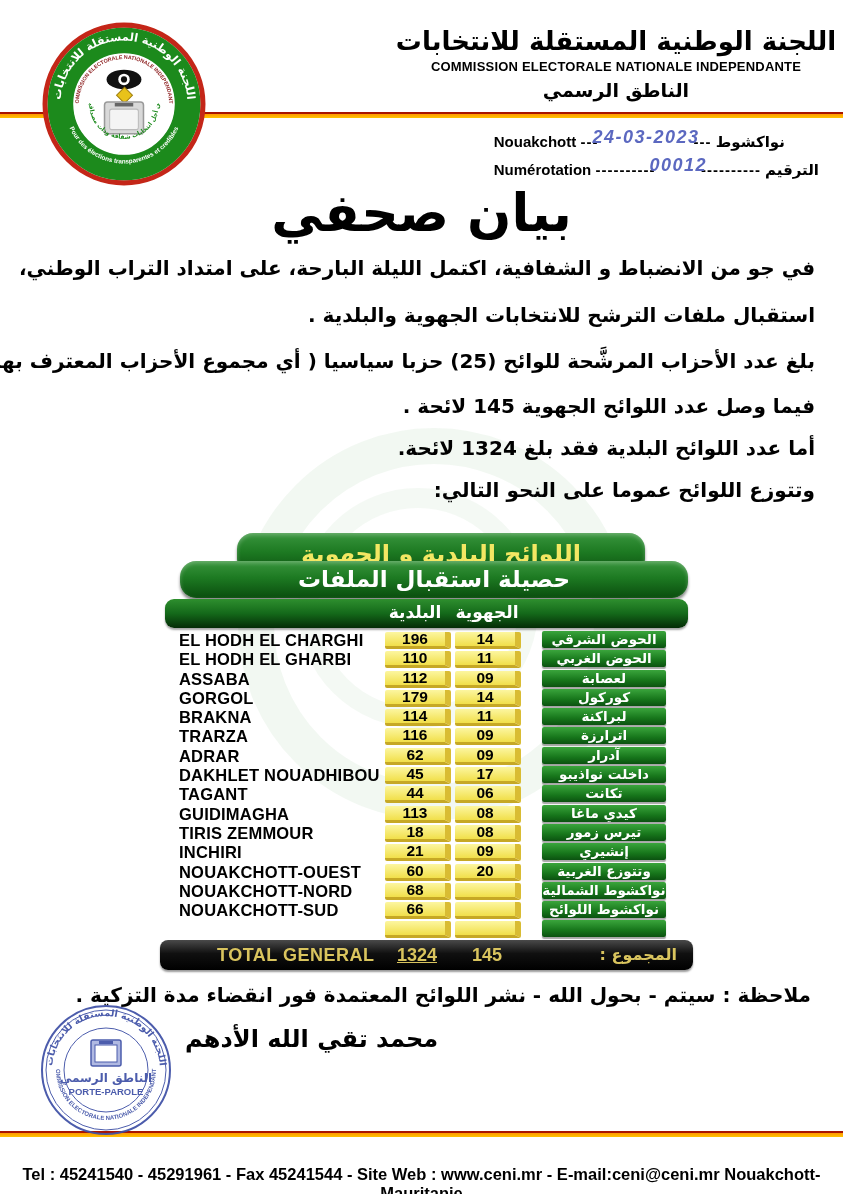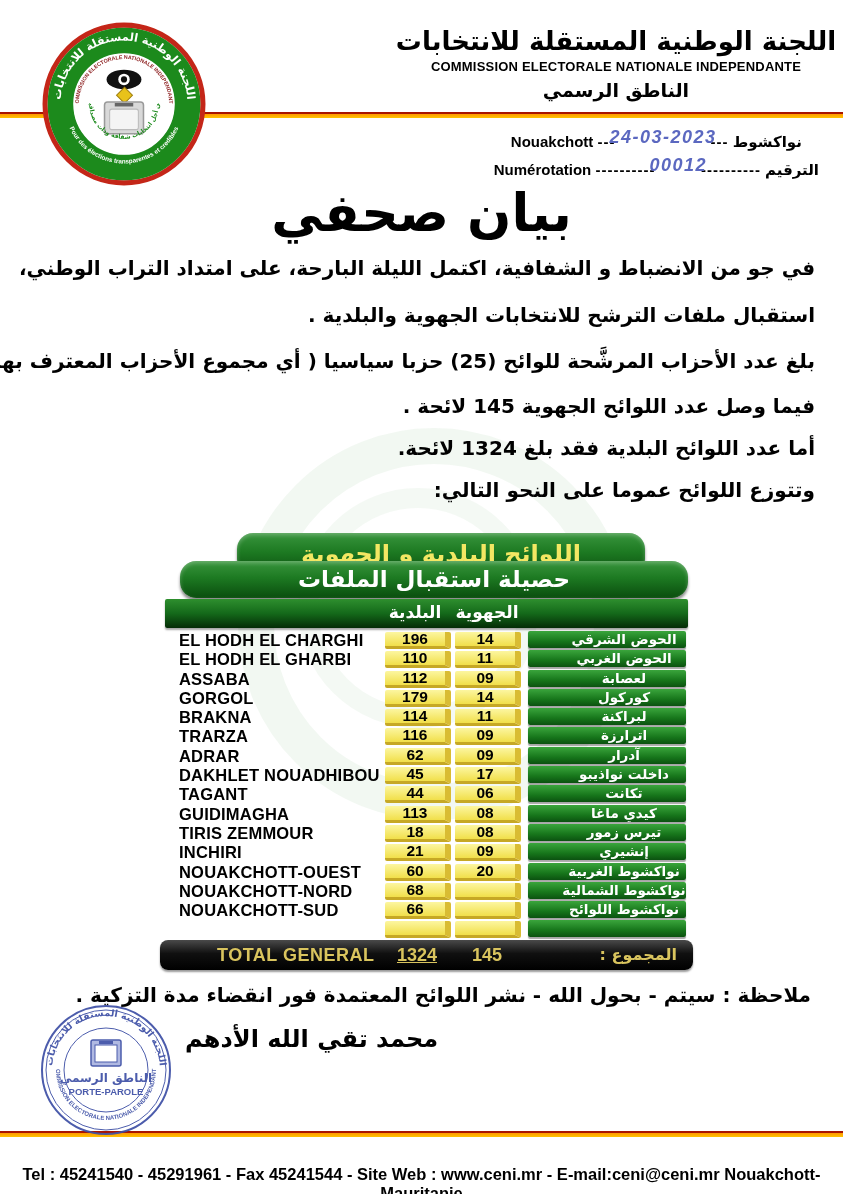--- a/index.html
+++ b/index.html
@@ -13,59 +13,59 @@
   
   .logo{position:absolute;left:42px;top:22px;z-index:2;}
   
   .org{position:absolute;top:26px;right:4px;width:446px;text-align:center;z-index:2;}
   .org-ar{font-size:26px;font-weight:bold;letter-spacing:0;}
   .org-fr{font-family:"Liberation Sans",sans-serif;font-size:13px;font-weight:bold;margin-top:3px;letter-spacing:.2px;}
   .org-sp{font-size:19px;font-weight:bold;margin-top:5px;}
   
   .meta{position:absolute;top:131px;right:22px;z-index:2;font-family:"Liberation Sans",sans-serif;
         font-weight:bold;font-size:15px;}
-  .meta-row{display:flex;justify-content:center;align-items:center;margin-bottom:7px;}
+  .meta-row{display:flex;justify-content:flex-start;align-items:center;margin-bottom:7px;}
   .meta-row .ar{font-family:"DejaVu Sans",sans-serif;font-size:15px;margin-right:2px;}
   .dashes{letter-spacing:1px;}
   .ink{color:#5b68c0;font-style:italic;font-size:18px;letter-spacing:1.5px;position:relative;top:-4px;margin:0 -6px;}
   
   .title{position:absolute;top:183px;left:0;width:100%;text-align:center;font-size:52px;font-weight:bold;z-index:2;}
   
   .para{position:absolute;right:28px;left:20px;direction:rtl;text-align:right;font-size:20px;
         font-weight:bold;white-space:nowrap;z-index:2;}
   
   .wm{position:absolute;left:238px;top:428px;width:320px;height:320px;border-radius:50%;
       border:36px solid rgba(70,150,70,.07);z-index:0;}
   .wm2{position:absolute;left:298px;top:488px;width:200px;height:200px;border-radius:50%;
       border:20px solid rgba(70,150,70,.06);z-index:0;}
   
   .banner{position:absolute;border-radius:16px;text-align:center;font-weight:bold;z-index:2;
           background:linear-gradient(180deg,#39953d 0%,#1d7a22 45%,#0a4d0e 100%);
           box-shadow:0 3px 3px rgba(0,0,0,.45), inset 0 2px 4px rgba(255,255,255,.28);}
   .banner1{left:237px;top:513px;width:408px;height:42px;color:#f3e763;font-size:24px;line-height:42px;margin-top:20px;}
   .banner2{left:180px;top:561px;width:508px;height:37px;color:#ffffff;font-size:23px;line-height:37px;}
-  .colhdr{position:absolute;left:165px;top:599px;width:523px;height:29px;border-radius:2px;z-index:2;
+  .colhdr{position:absolute;left:165px;top:599px;width:523px;height:29px;border-radius:9px;z-index:2;
           background:linear-gradient(180deg,#2e8f2e 0%,#14691a 50%,#042c06 100%);
           box-shadow:0 2px 2px rgba(0,0,0,.35);}
   .colhdr span{position:absolute;top:3px;width:90px;text-align:center;color:#fff;font-weight:bold;font-size:17px;}
   .ch-mun{left:205px;} .ch-reg{left:277px;}
   
   .rows{position:absolute;left:165px;top:631px;width:523px;z-index:2;}
   .trow{position:relative;height:19.3px;}
   .rname{position:absolute;left:14px;top:0;font-family:"Liberation Sans",sans-serif;font-weight:bold;
          font-size:16.5px;letter-spacing:.2px;white-space:nowrap;}
   .ybox{position:absolute;top:1px;height:14px;width:60px;border-radius:2px;text-align:center;
         background:linear-gradient(180deg,#fcf6a0,#f1df4a);
         border-right:6px solid #d9bc33;border-bottom:3px solid #c6a825;
         font-family:"Liberation Sans",sans-serif;font-weight:bold;font-size:15.5px;line-height:14px;}
   .ybox.mun{left:220px;} .ybox.reg{left:290px;}
-  .gbox{position:absolute;left:363px;top:0;width:124px;height:17px;border-radius:2px;color:#fff;
+  .gbox{position:absolute;left:377px;top:0;width:124px;height:17px;border-radius:2px;color:#fff;
         background:linear-gradient(180deg,#3aa53c,#17761b 60%,#0b5210);
         box-shadow:0 1.5px 1px rgba(0,0,0,.35);direction:rtl;
-        font-size:13.5px;font-weight:bold;text-align:center;line-height:17px;padding-left:34px;}
+        font-size:13.5px;font-weight:bold;text-align:center;line-height:17px;}
   
   .total{position:absolute;left:160px;top:940px;width:533px;height:30px;border-radius:8px;z-index:2;
          background:linear-gradient(180deg,#4a4a4a 0%,#101010 45%,#000 100%);
          box-shadow:0 2px 2px rgba(0,0,0,.4);color:#d9c45e;font-weight:bold;}
   .total span{position:absolute;top:5px;}
   .t-lab{left:24px;font-family:"Liberation Sans",sans-serif;font-size:18px;letter-spacing:.5px;margin-left:33px;}
   .t-mun{left:223px;width:68px;text-align:center;font-family:"Liberation Sans",sans-serif;font-size:18px;text-decoration:underline;}
   .t-reg{left:293px;width:68px;text-align:center;font-family:"Liberation Sans",sans-serif;font-size:18px;}
   .t-ar{right:16px;font-size:16px;top:4px;direction:rtl;}
   
@@ -235,21 +235,21 @@
       <div class="trow">
         <span class="rname">INCHIRI</span>
         <span class="ybox mun">21</span>
         <span class="ybox reg">09</span>
         <span class="gbox" dir="rtl">إنشيري</span>
       </div>
       <div class="trow">
         <span class="rname">NOUAKCHOTT-OUEST</span>
         <span class="ybox mun">60</span>
         <span class="ybox reg">20</span>
-        <span class="gbox" dir="rtl">نواكشوط الغربية</span>
+        <span class="gbox" dir="rtl">وتتوزع الغربية</span>
       </div>
       <div class="trow">
         <span class="rname">NOUAKCHOTT-NORD</span>
         <span class="ybox mun">68</span>
         <span class="ybox reg"></span>
         <span class="gbox" dir="rtl">نواكشوط الشمالية</span>
       </div>
       <div class="trow">
         <span class="rname">NOUAKCHOTT-SUD</span>
         <span class="ybox mun">66</span>

